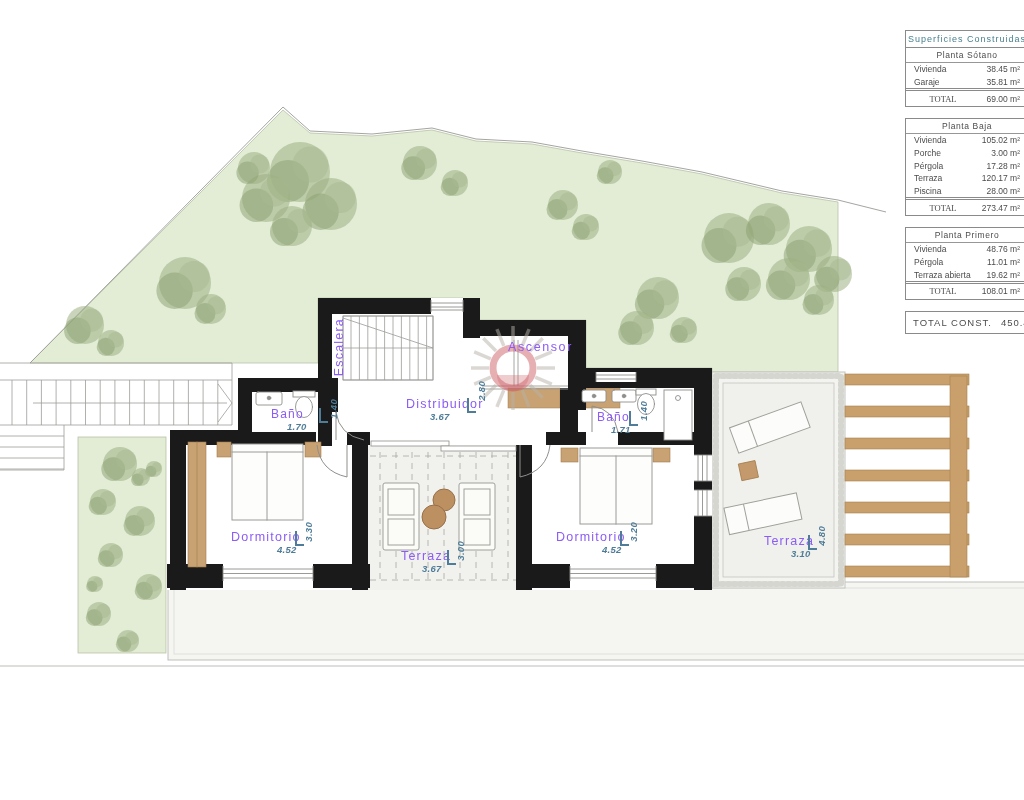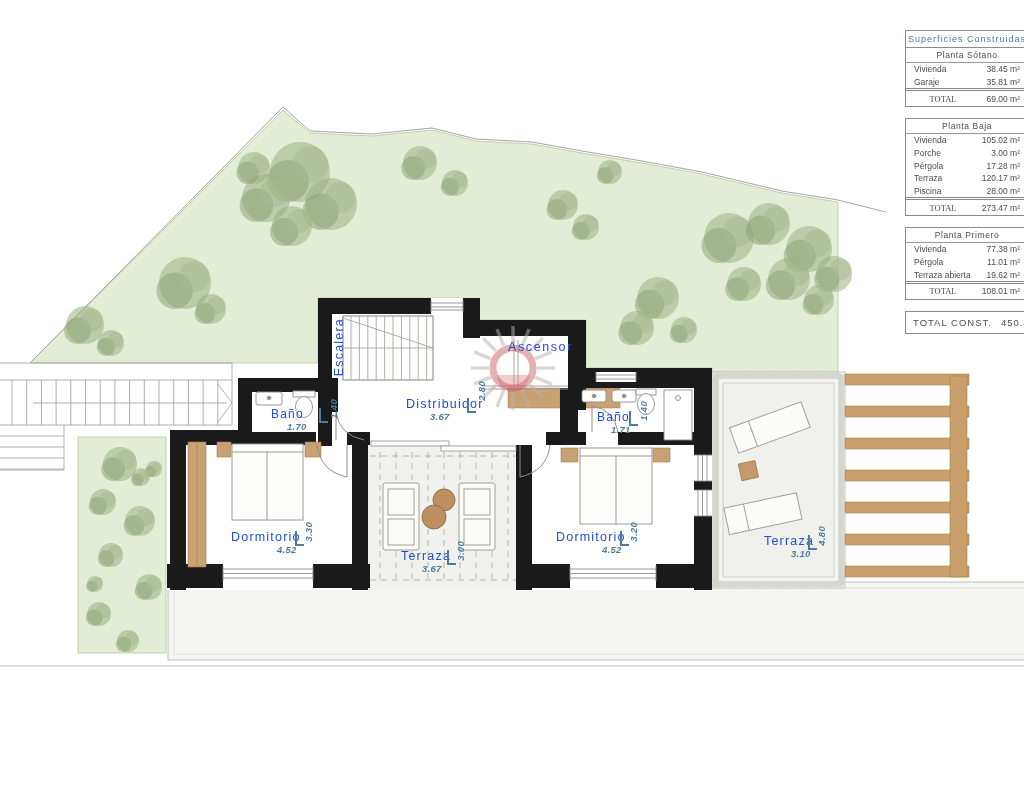--- a/index.html
+++ b/index.html
@@ -1,21 +1,21 @@
 <!DOCTYPE html>
 <html><head>
 <meta charset="utf-8">
 <style>
   html,body{margin:0;padding:0;background:#fff;}
   #stage{position:relative;width:1024px;height:800px;overflow:hidden;background:#ffffff;
          font-family:"Liberation Sans",sans-serif;}
   #plan{position:absolute;left:0;top:0;}
 
   
-  .rname{position:absolute;color:#1d4ed8;font-size:12.5px;letter-spacing:1.2px;white-space:nowrap;}
+  .rname{position:absolute;color:#8b5cf6;font-size:12.5px;letter-spacing:1.2px;white-space:nowrap;}
   .dims{position:absolute;color:#4f7d99;font-size:9.5px;font-weight:700;white-space:nowrap;letter-spacing:.3px;font-style:italic;}
   .vert{writing-mode:vertical-rl;transform:rotate(180deg);}
   .corner{position:absolute;width:7px;height:13px;border-left:2px solid #4f7d99;border-bottom:2px solid #4f7d99;}
 
   
   .wm{position:absolute;left:462px;top:394px;pointer-events:none;}
   .wm1{font-size:50px;font-weight:700;color:rgba(178,178,172,.42);letter-spacing:3px;line-height:.92;}
   .wm2{font-size:24px;color:rgba(178,178,172,.42);letter-spacing:6px;margin-top:3px;}
 
   
@@ -427,21 +427,21 @@
       <div class="ttotal">
         <span class="lbl">TOTAL</span>
         <span class="val"><span>273.47</span> <span>m²</span></span>
       </div>
     </div>
 
     <div class="tbox">
       <div class="tsub">Planta Primero</div>
       <div class="trow">
         <span class="lbl">Vivienda</span>
-        <span class="val"><span>77.38</span> <span>m²</span></span>
+        <span class="val"><span>48.76</span> <span>m²</span></span>
       </div>
       <div class="trow">
         <span class="lbl">Pérgola</span>
         <span class="val"><span>11.01</span> <span>m²</span></span>
       </div>
       <div class="trow">
         <span class="lbl">Terraza abierta</span>
         <span class="val"><span>19.62</span> <span>m²</span></span>
       </div>
       <div class="ttotal">

